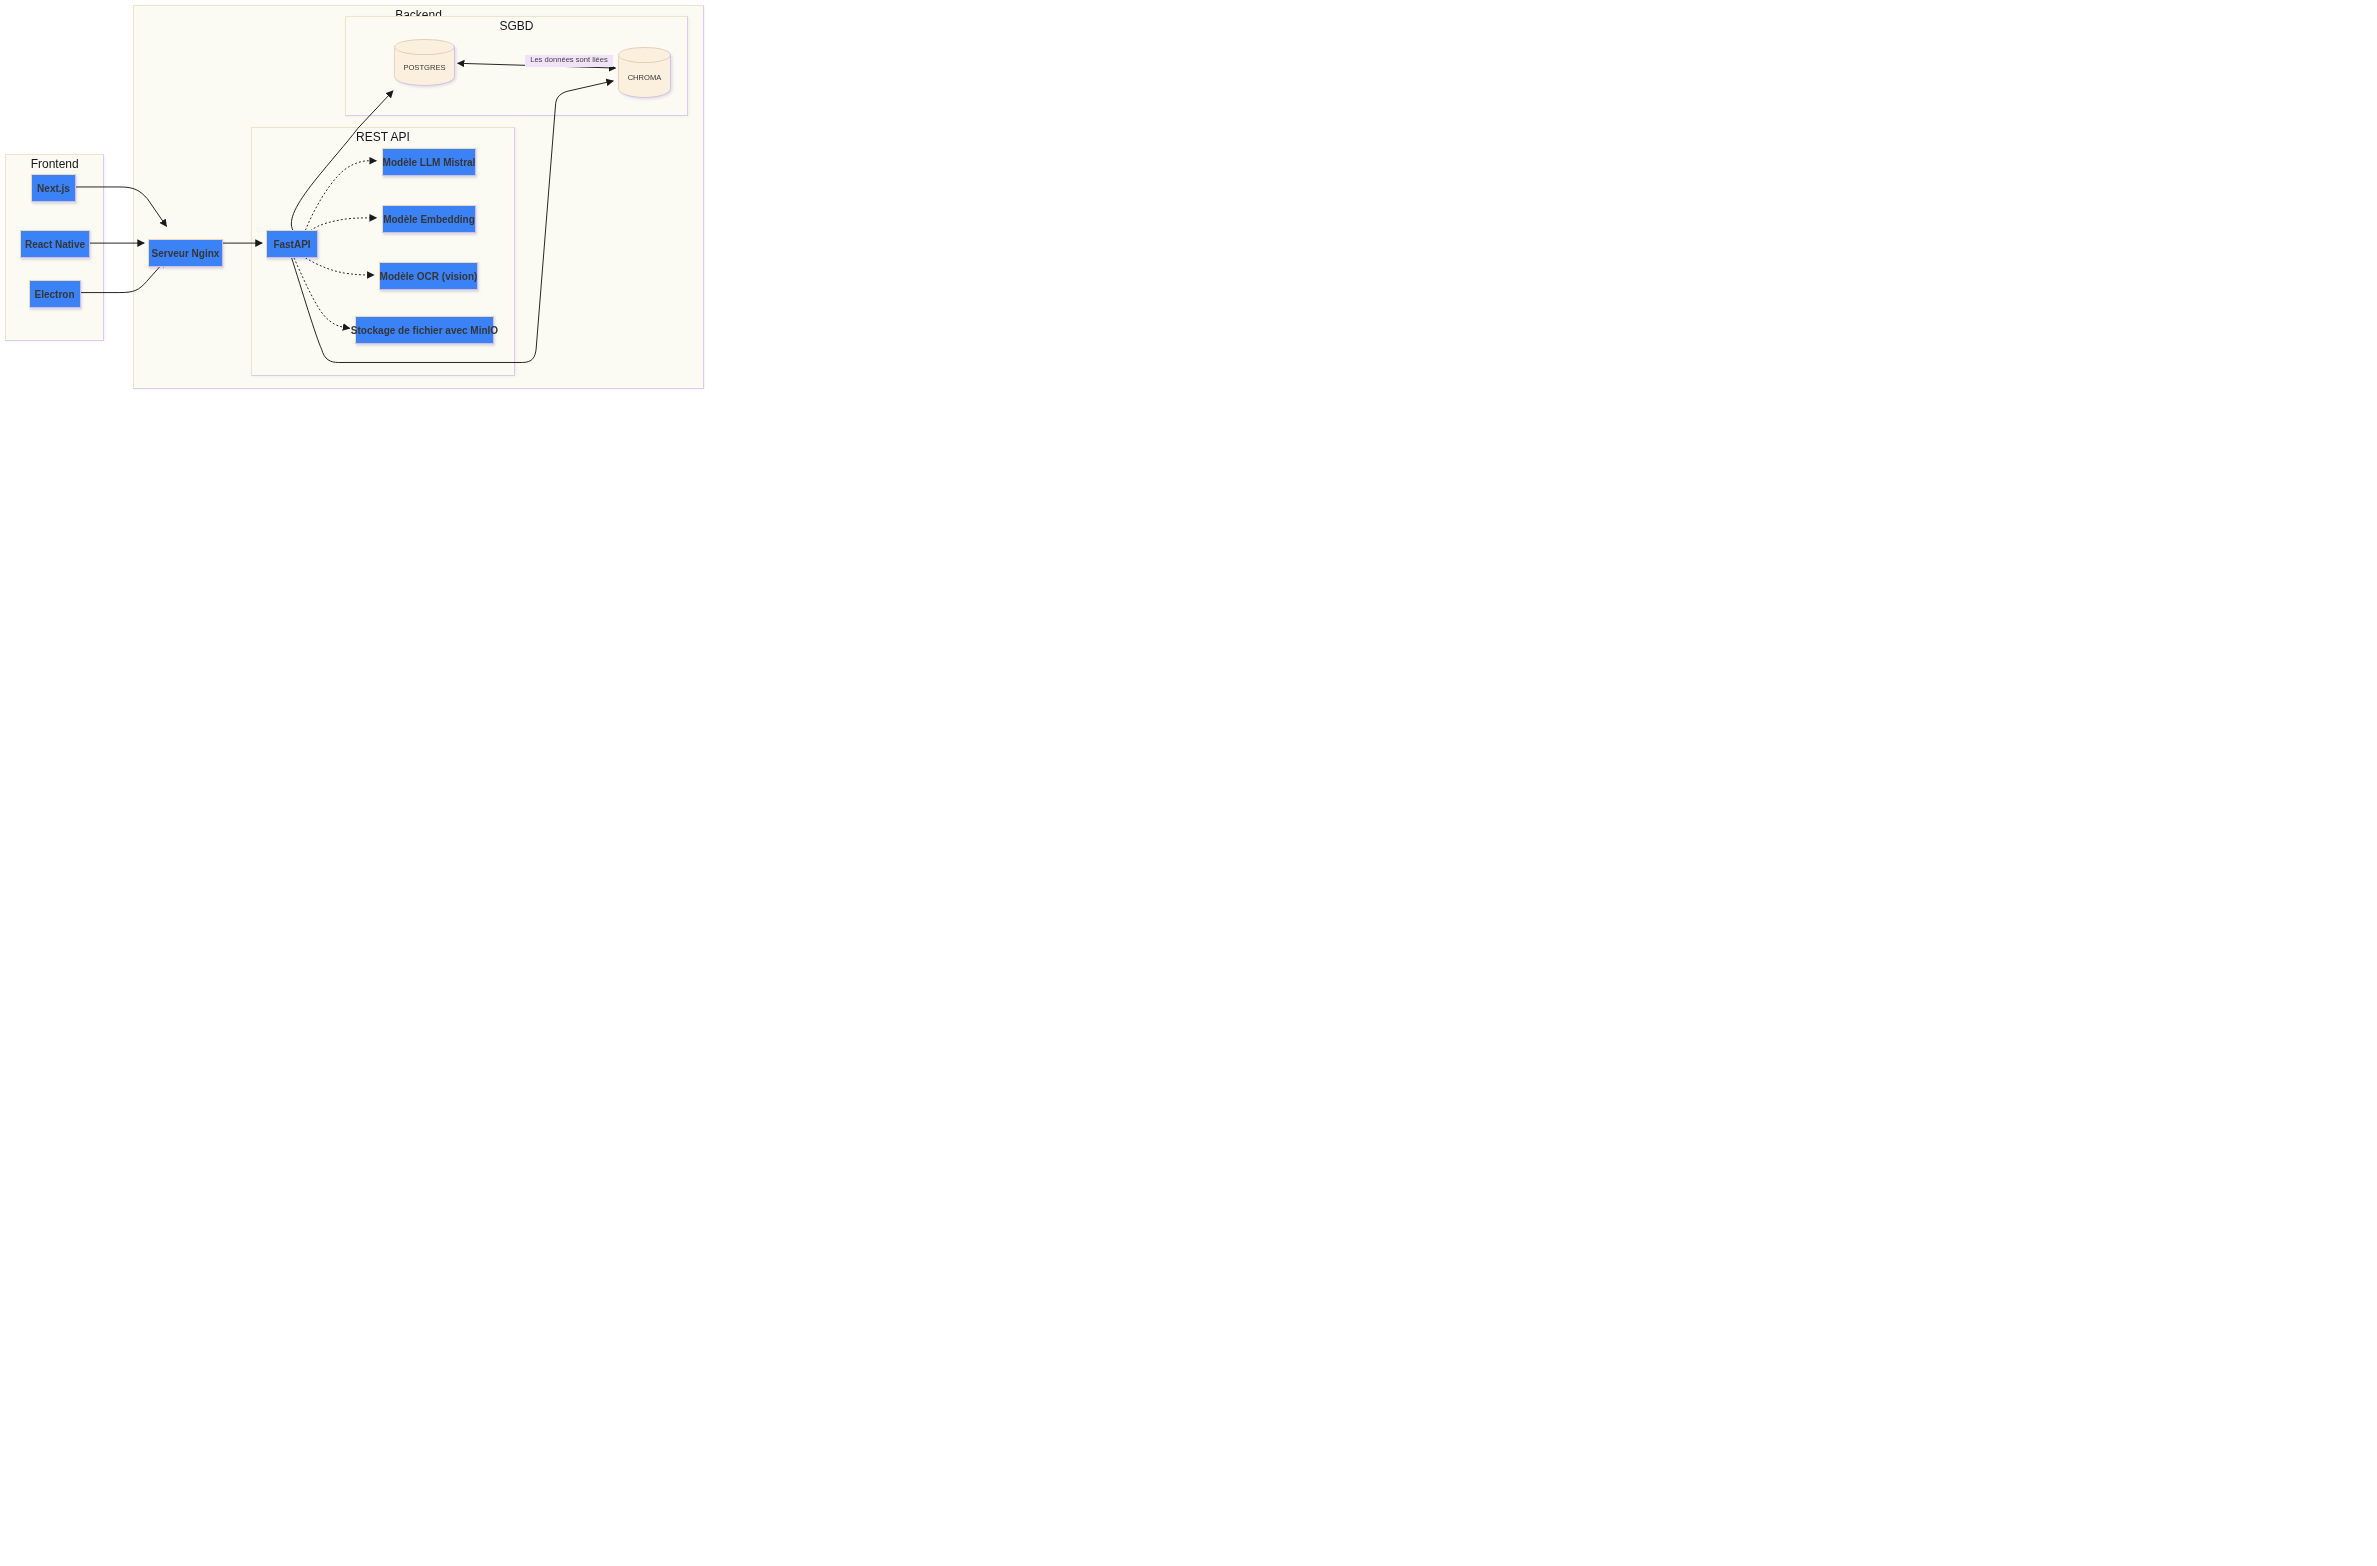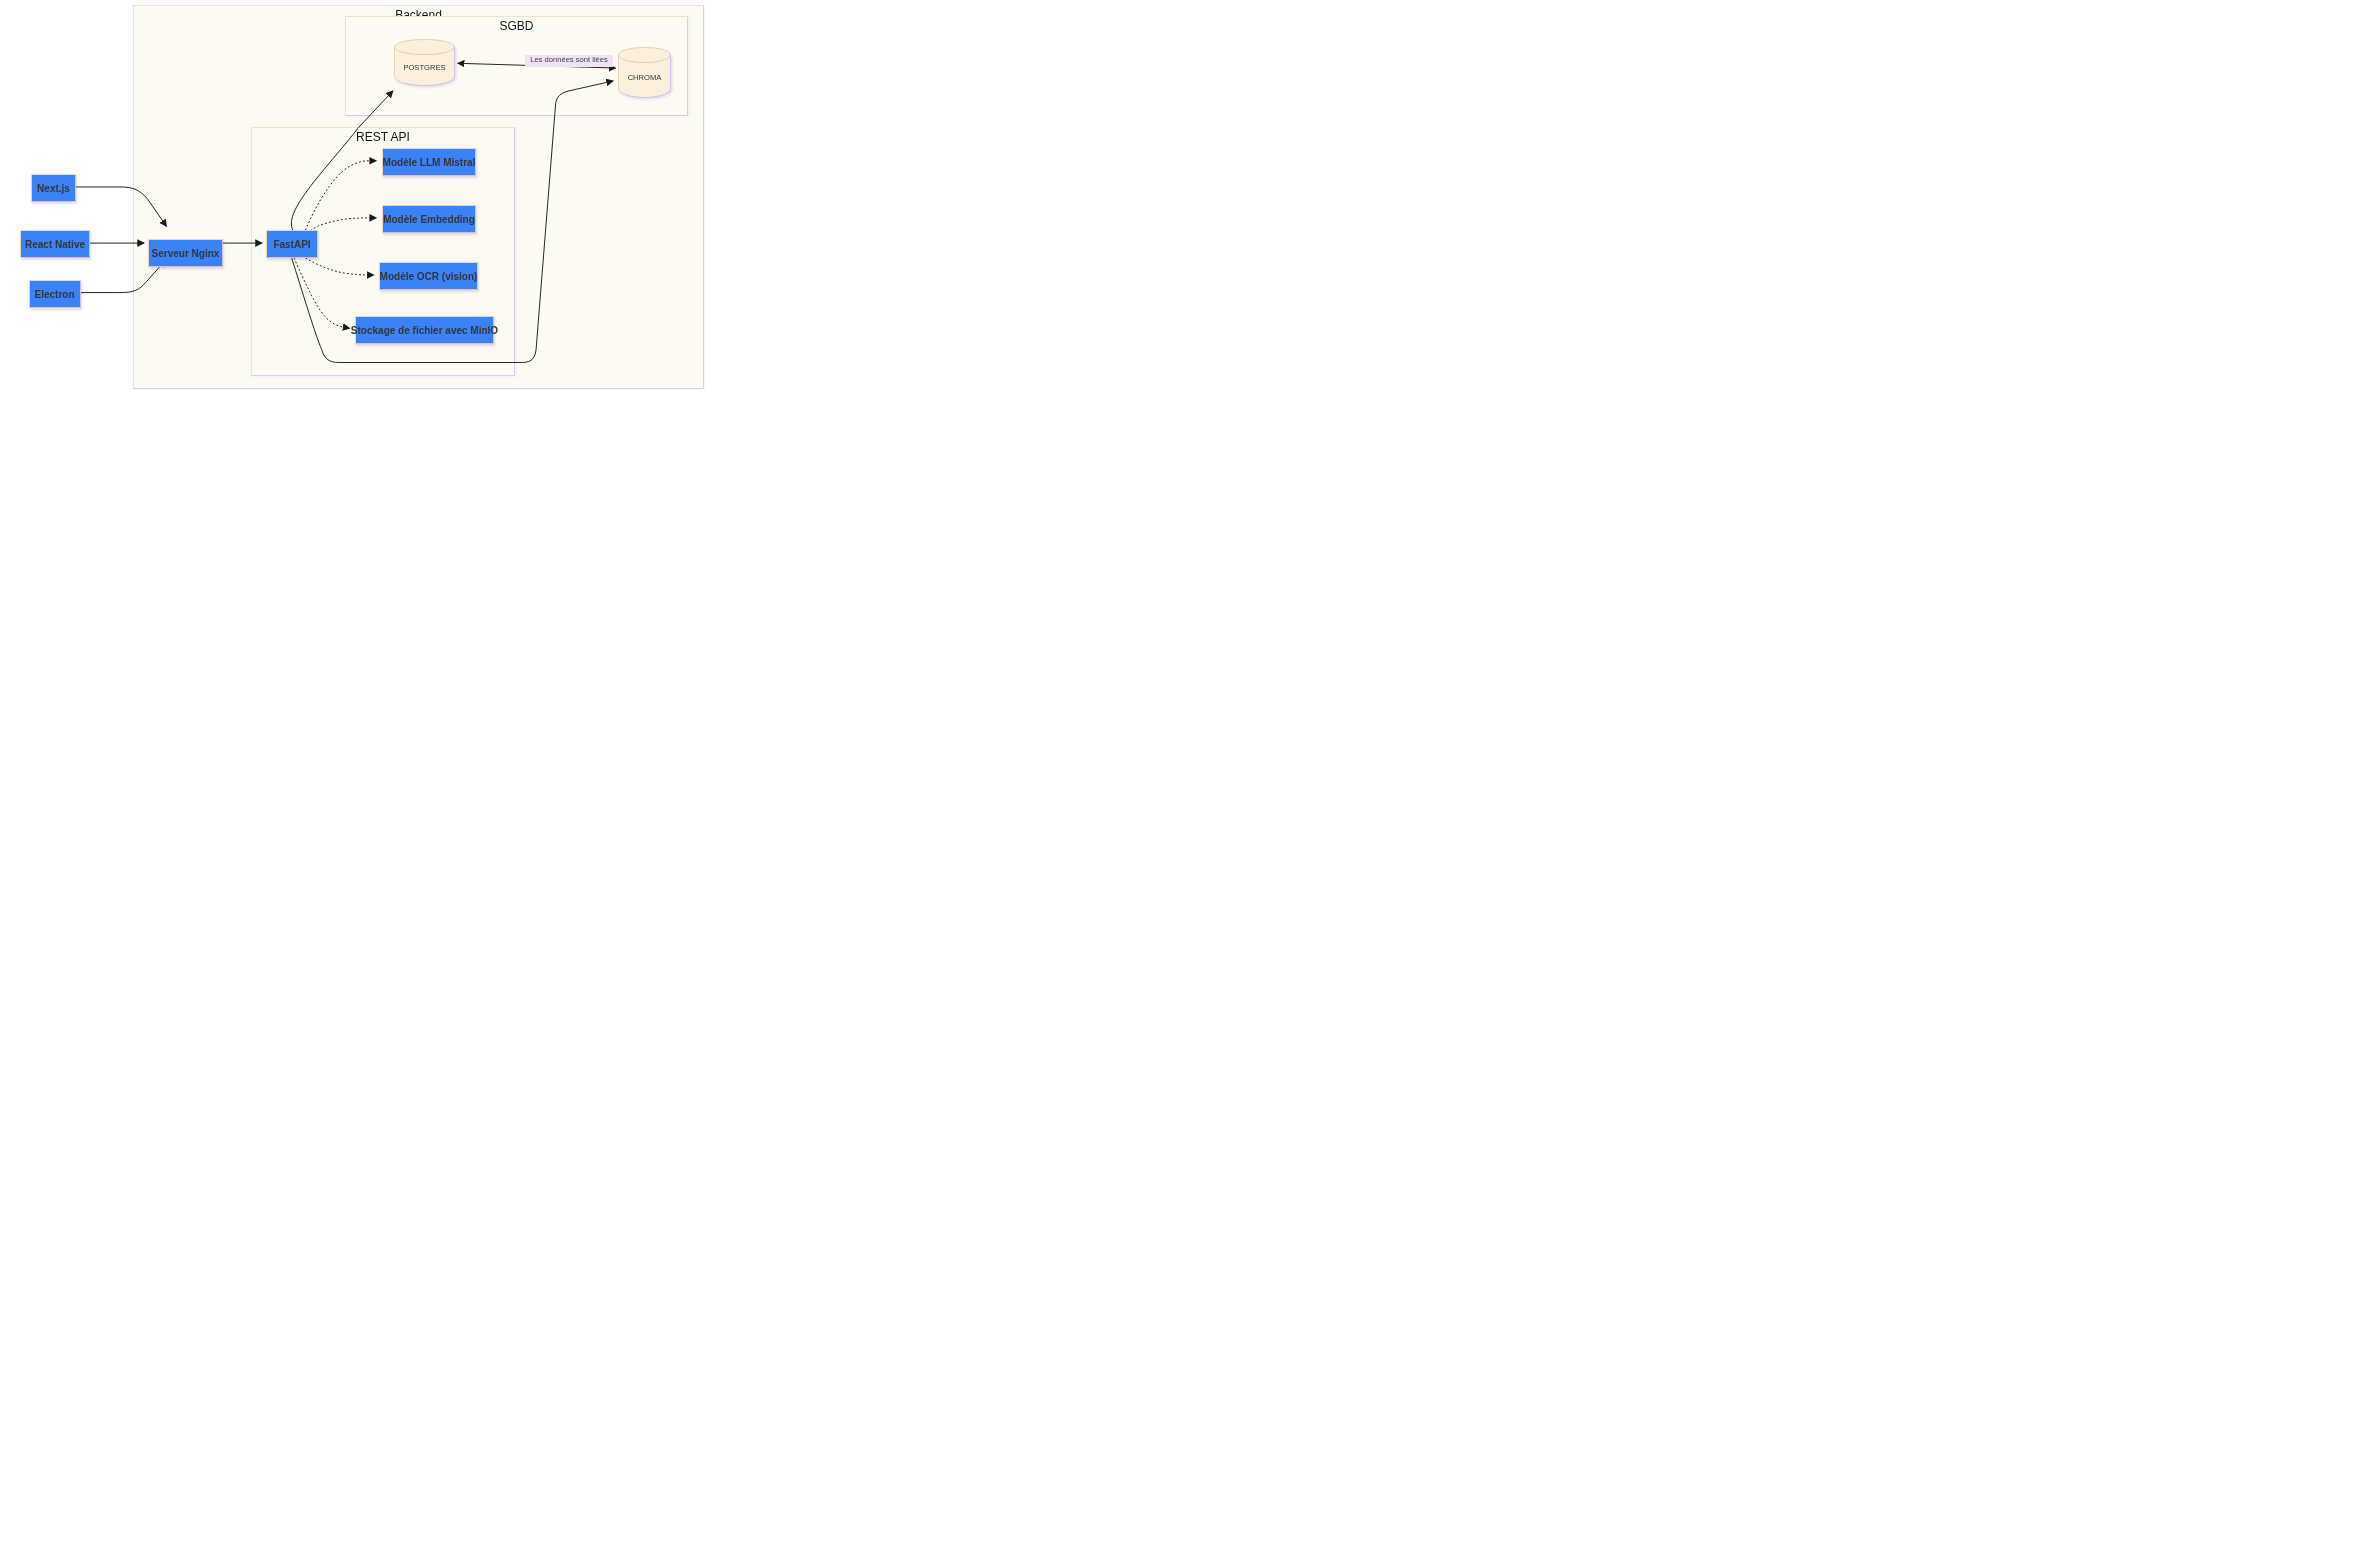--- a/index.html
+++ b/index.html
@@ -87,20 +87,23 @@
   </div>
 
   <div class="container" style="left:345px;top:16px;width:341px;height:98px;">
     <div class="ctitle">SGBD</div>
   </div>
 
   <div class="container" style="left:251px;top:127px;width:262px;height:247px;">
     <div class="ctitle">REST API</div>
   </div>
 
+  <div class="container" style="left:5.2px;top:154px;width:97px;height:185px;">
+    <div class="ctitle">Frontend</div>
+  </div>
 
   <svg class="edges" width="705" height="392" viewBox="0 0 1482 824">
     <defs>
       <marker id="arr" viewBox="0 0 10 10" refX="9" refY="5" markerWidth="8" markerHeight="8" orient="auto-start-reverse">
         <path d="M0,0 L10,5 L0,10 z" fill="#1a1a1a"></path>
       </marker>
     </defs>
 
     <path class="edge" d="M 156,393 L 252,393 C 282,393 294,400 310,418 L 350,476" marker-end="url(#arr)"></path>
 

